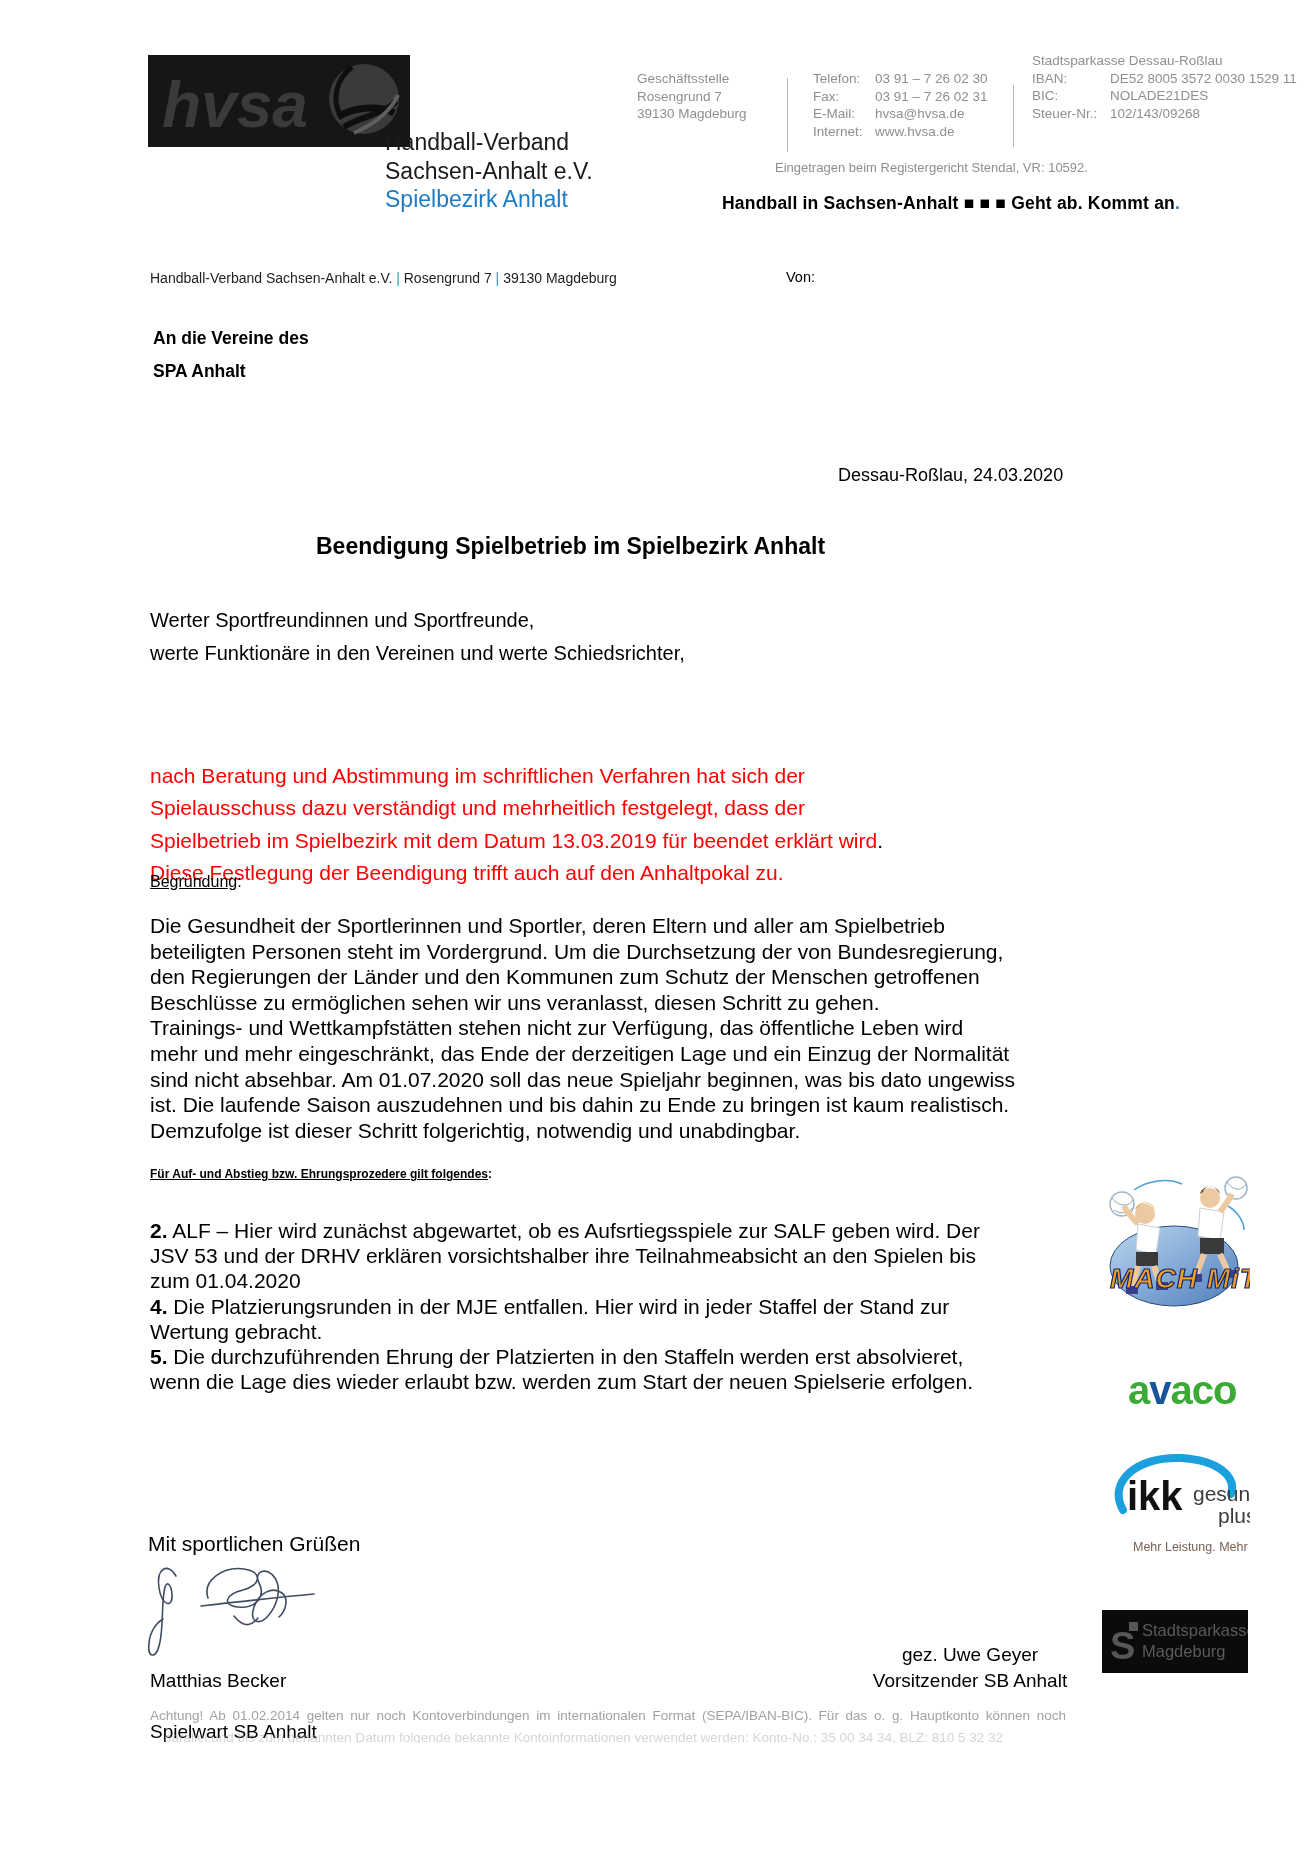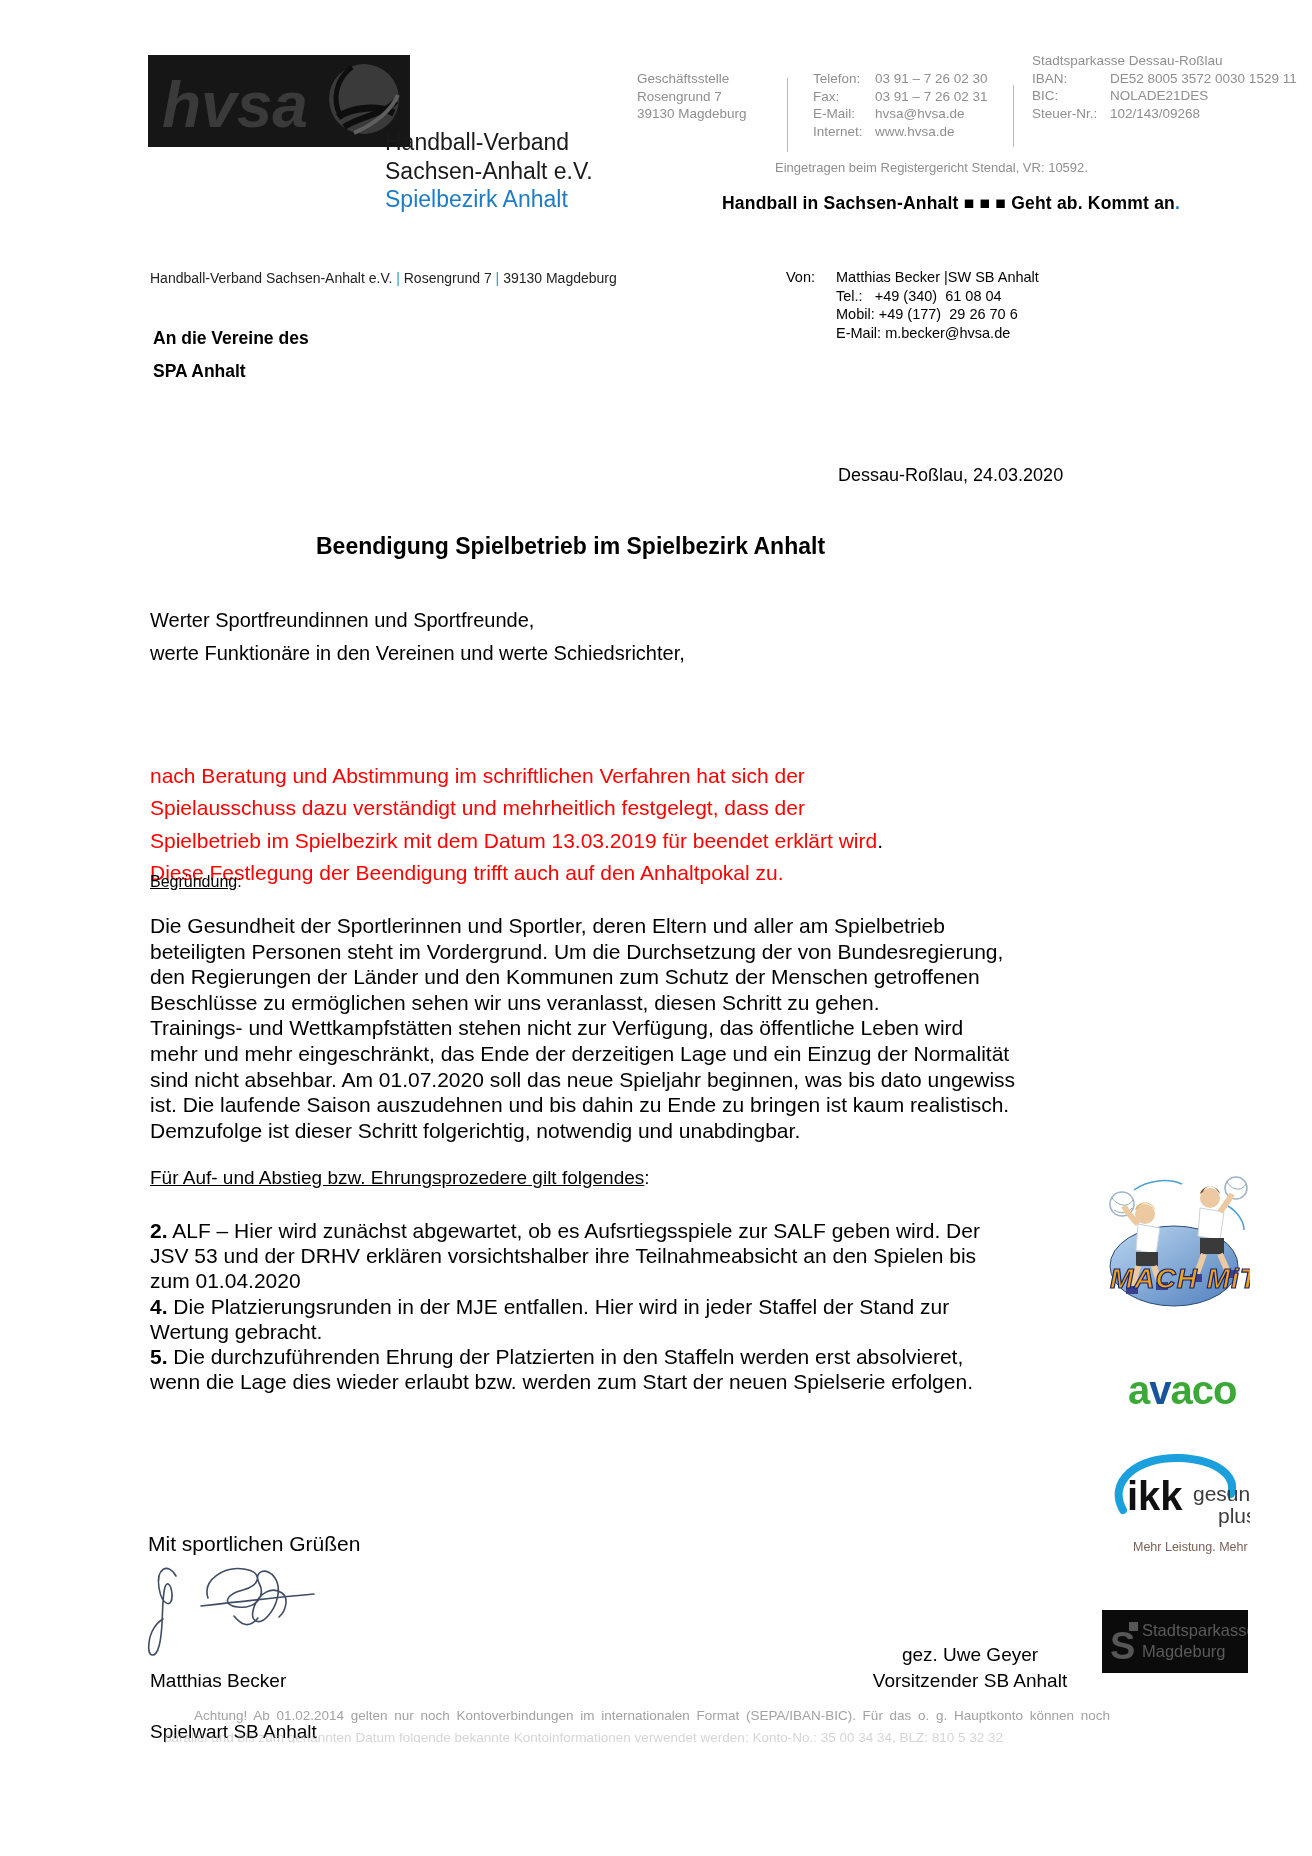--- a/index.html
+++ b/index.html
@@ -22,26 +22,26 @@
   .sender{font-size:14px;color:#222;}
   .von{font-size:14.5px;line-height:18.5px;}
   .recip{font-size:17.5px;font-weight:700;line-height:33px;}
   .dateline{font-size:18px;}
   .title{font-size:23px;font-weight:700;}
   .salut{font-size:20px;line-height:33px;}
   .red-para{font-size:21px;font-weight:400;line-height:32.5px;color:#fe0000;}
   .blackdot{color:#000;}
   .h-reason{font-size:16px;}
   .bodytxt{font-size:21px;line-height:25.6px;}
-  .h-rules{font-size:19px;font-weight:400;}
+  .h-rules{font-size:12px;font-weight:700;}
   .rules{font-size:21px;line-height:25.2px;}
   .rules .item{white-space:pre-line;}
   .closing{font-size:21px;}
   .signname{font-size:19px;line-height:25.5px;}
-  .footer1{font-size:13.5px;line-height:16px;color:#a2a2a2;text-align:justify;text-align-last:justify;margin-left:44px;}
+  .footer1{font-size:13.5px;line-height:16px;color:#a2a2a2;text-align:justify;text-align-last:justify;}
   .footer2clip{height:13px;overflow:hidden;opacity:.45;}
   .footer2{font-size:13.5px;line-height:16px;color:#a2a2a2;}
   .avaco{font-size:40px;font-weight:700;letter-spacing:-1px;color:#3aa935;}
   .avaco .v{color:#17549b;}
   .ikkwrap{width:137px;height:108px;overflow:hidden;}
   .ikk-k{font-size:40px;font-weight:700;color:#111;}
   .ikk-g{font-size:21px;color:#3c3c3c;}
   .ikk-slogan{font-size:12.5px;color:#7c6054;white-space:nowrap;}
   .spk{width:146px;height:63px;background:#0b0b0b;overflow:hidden;}
   .spk-t{font-size:16.5px;line-height:21px;color:#5a5a5a;white-space:nowrap;}
@@ -110,24 +110,20 @@
 
   <div class="abs sender" style="left:150px;top:270px">
     <span>Handball-Verband Sachsen-Anhalt e.V.</span>
     <span class="teal">|</span>
     <span>Rosengrund 7</span>
     <span class="teal">|</span>
     <span>39130 Magdeburg</span>
   </div>
 
   <div class="abs von b" style="left:786px;top:268px;font-weight:400">Von:</div>
-  <div class="abs von prew" style="left:836px;top:268px">Matthias Becker |SW SB Anhalt
-Tel.:   +49 (340)  61 08 04
-Mobil: +49 (177)  29 26 70 6
-E-Mail: m.becker@hvsa.de</div>
 
   <div class="abs recip pre" style="left:153px;top:322px">An die Vereine des
 SPA Anhalt</div>
 
   <div class="abs dateline" style="left:838px;top:465px">Dessau-Roßlau, 24.03.2020</div>
 
   <div class="abs title" style="left:316px;top:533px">Beendigung Spielbetrieb im Spielbezirk Anhalt</div>
 
   <div class="abs salut pre" style="left:150px;top:604px">Werter Sportfreundinnen und Sportfreunde,
 werte Funktionäre in den Vereinen und werte Schiedsrichter,</div>

